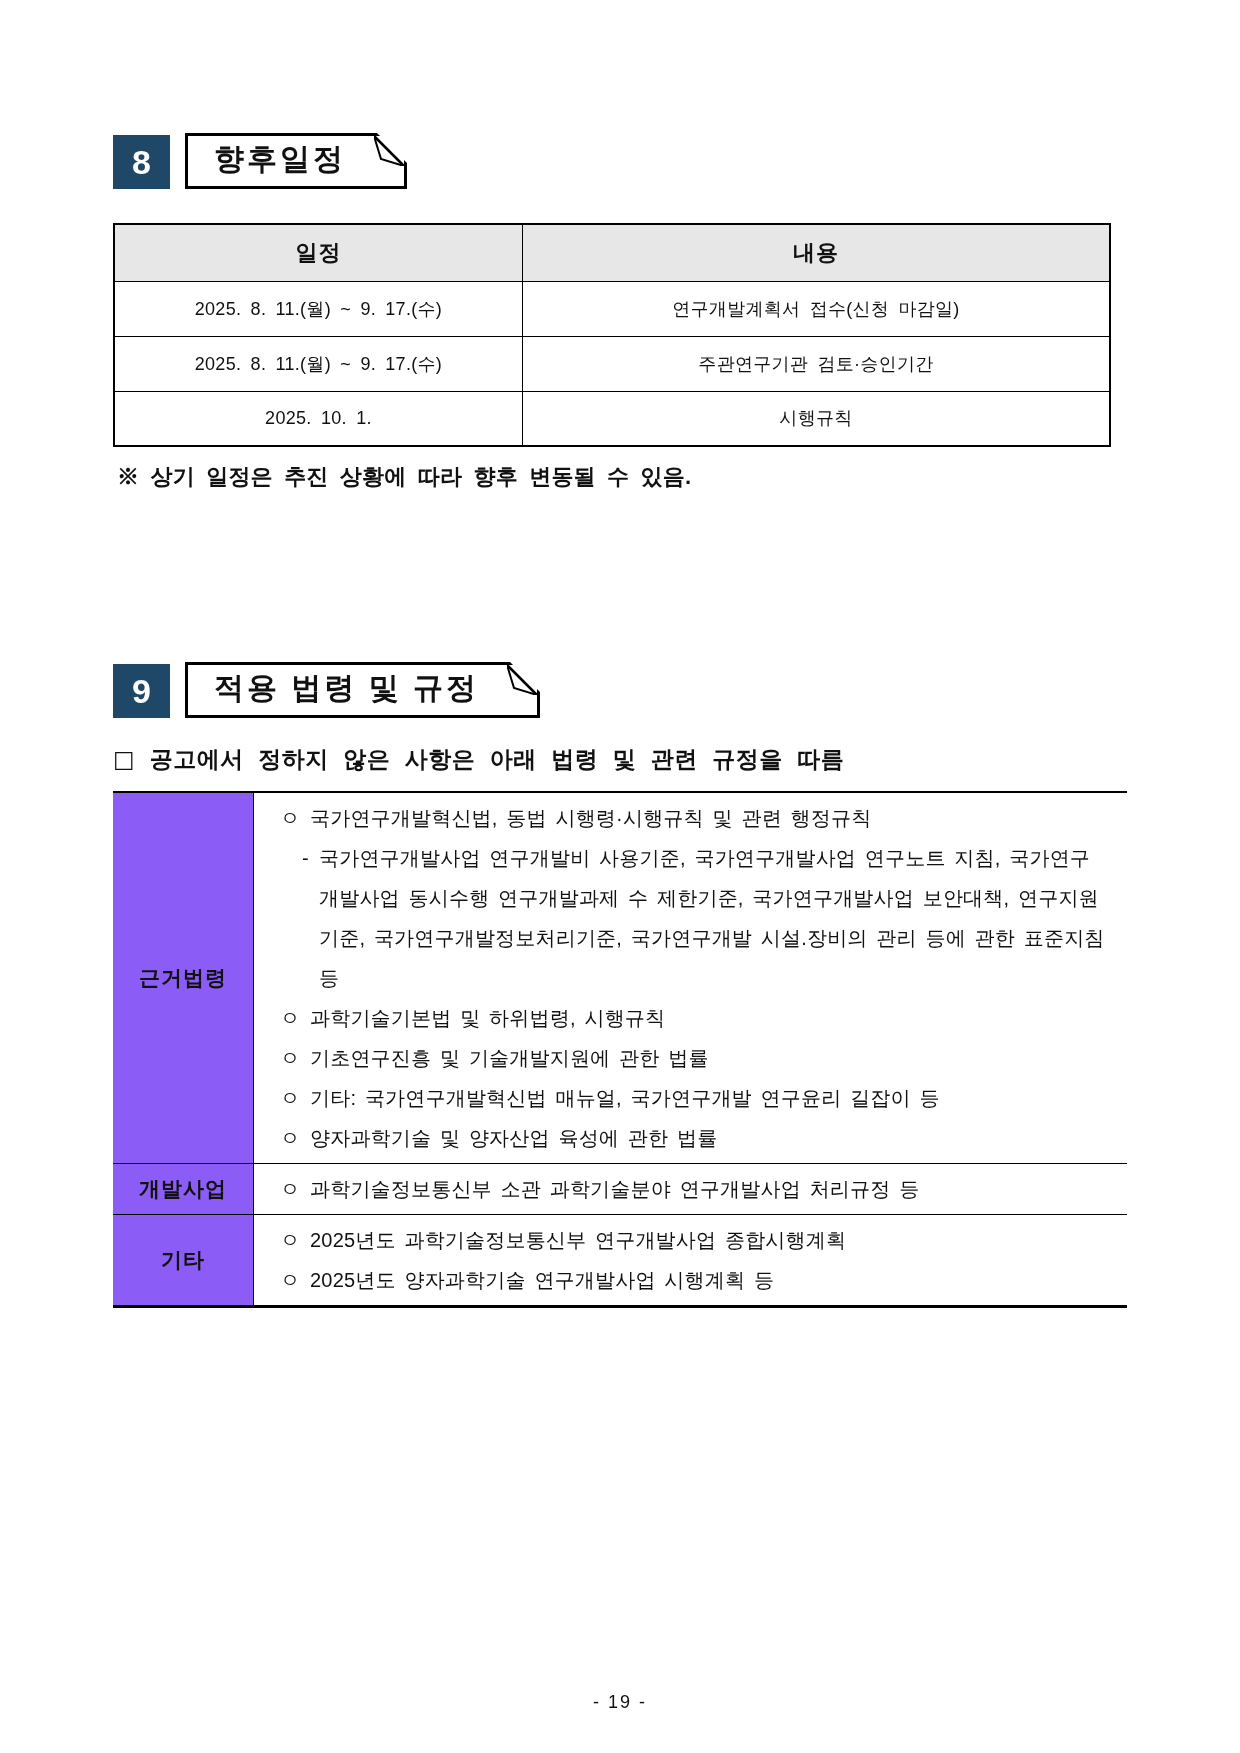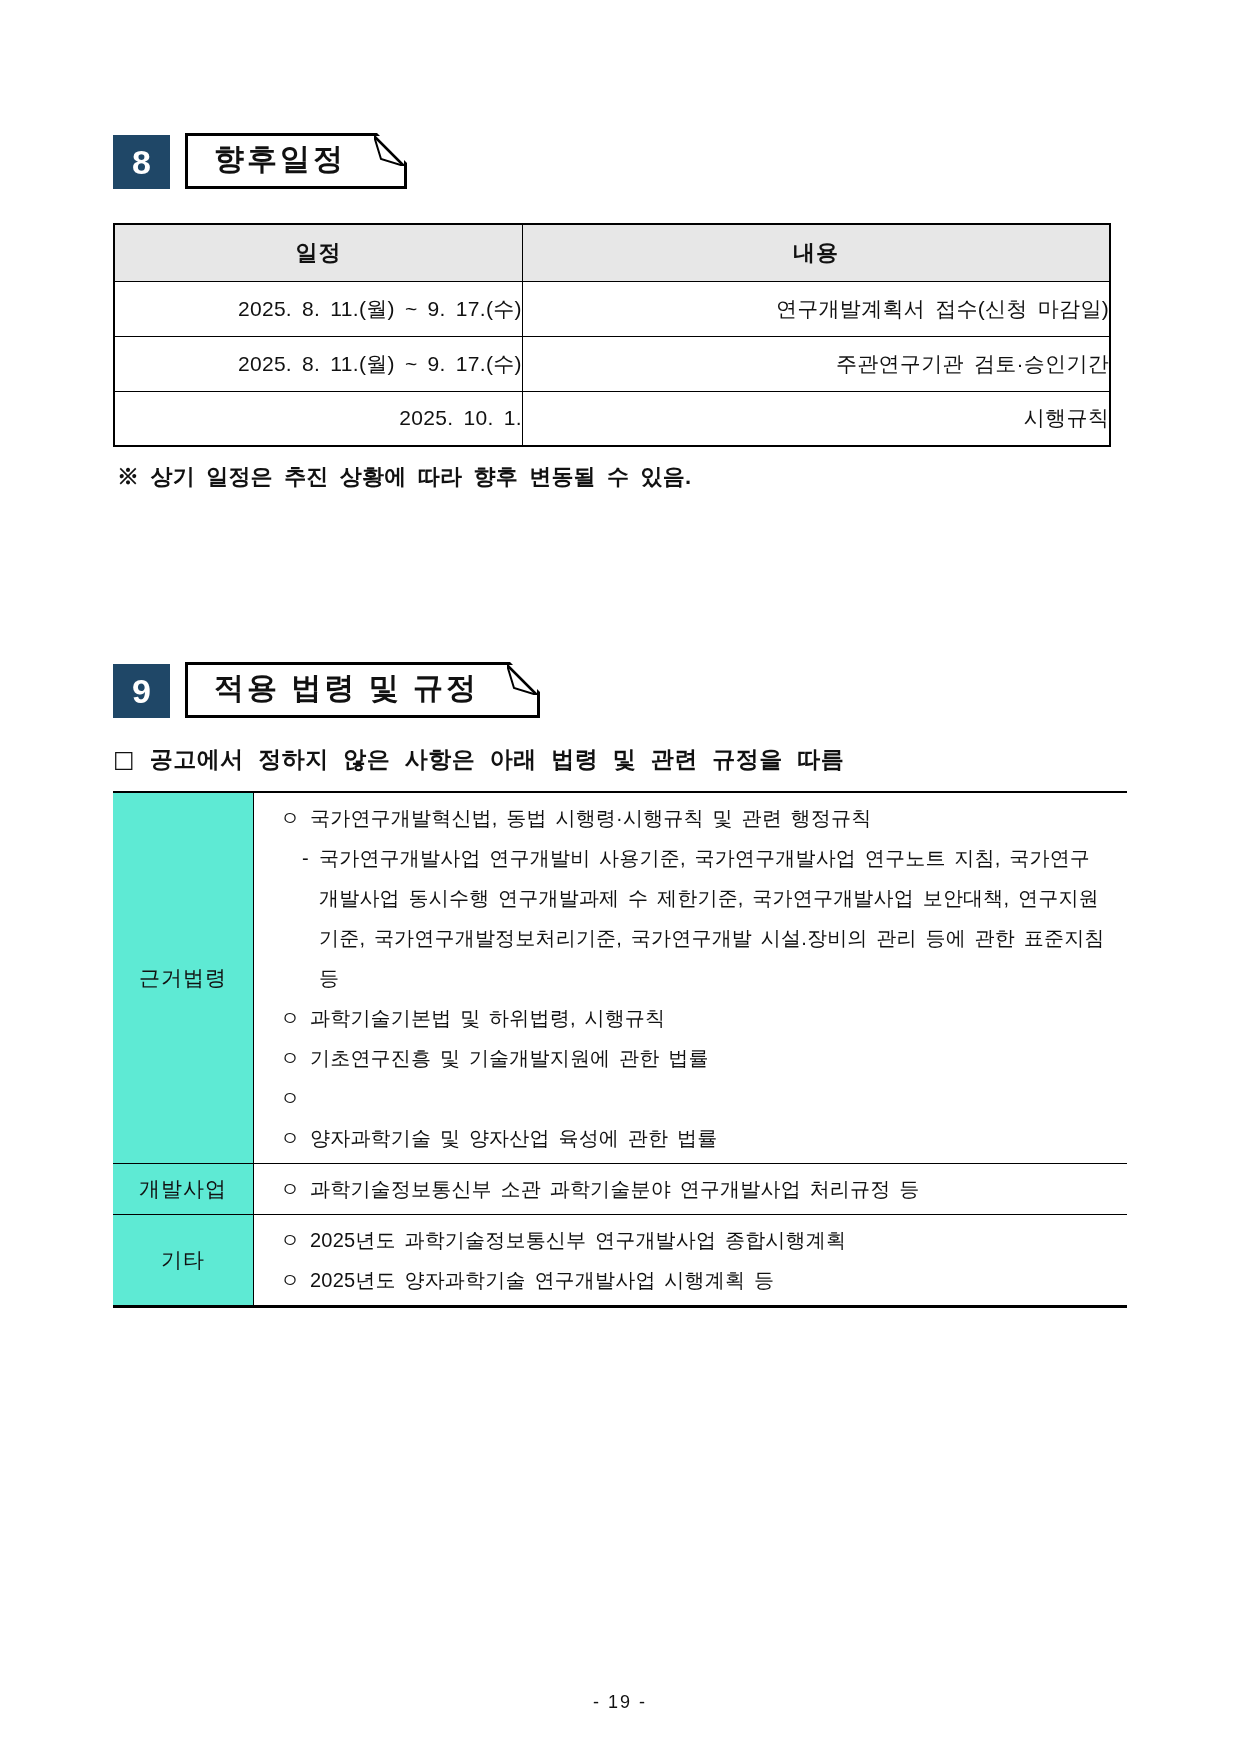--- a/index.html
+++ b/index.html
@@ -27,39 +27,39 @@
   .fold-svg { position:absolute; top:0; right:0; }
   
   table.sched { border-collapse:collapse; table-layout:fixed; width:998px; margin-top:34px; }
   table.sched th, table.sched td { border:1px solid #000; }
   table.sched { border:2px solid #000; }
   table.sched th {
     background:#e7e7e7; height:57px; font-size:22px; font-weight:bold;
     text-align:center; letter-spacing:1px;
   }
   table.sched td {
-    height:55px; font-size:21px; text-align:right;
+    height:55px; font-size:18px; text-align:center;
     word-spacing:4px; letter-spacing:0.3px;
   }
   .col-schedule { width:41%; }
   .note { margin-top:15px; margin-left:4px; font-size:22px; word-spacing:5px; letter-spacing:0.2px;font-weight:bold; }
   
   .second-header { margin-top:170px; }
   .intro {
     margin-top:26px; font-size:23px; font-weight:bold;
     font-family:"DejaVu Serif", serif; word-spacing:6px; letter-spacing:0.5px;
   }
   
   .laws { width:1014px; margin-top:16px; border-top:2px solid #000; border-bottom:3px solid #000; }
   .lrow { display:flex; border-top:1px solid #000; }
   .lrow:first-child { border-top:none; }
   .llabel {
-    width:141px; flex:0 0 141px; background:#5eead4; border-right:1.5px solid #000;
+    width:141px; flex:0 0 141px; background:#8b5cf6; border-right:1.5px solid #000;
     display:flex; align-items:center; justify-content:center;
-    font-size:21px; font-weight:normal; letter-spacing:1px;
+    font-size:21px; font-weight:bold; letter-spacing:1px;
   }
   .lcontent { flex:1; padding:5px 10px 5px 26px; }
   .item { display:flex; line-height:40px; font-size:20px; letter-spacing:0.2px; word-spacing:3px; }
   .item .bullet { flex:0 0 30px; }
   .item.dash { margin-left:22px; }
   .item.dash .bullet { flex:0 0 17px; }
   .footer {
     position:absolute; left:0; bottom:40px; width:1240px;
     text-align:center; font-size:18px; letter-spacing:2px;
   }
@@ -137,20 +137,21 @@
           <div class="item circle">
             <span class="bullet">ㅇ</span>
             <span class="itext">과학기술기본법 및 하위법령, 시행규칙</span>
           </div>
           <div class="item circle">
             <span class="bullet">ㅇ</span>
             <span class="itext">기초연구진흥 및 기술개발지원에 관한 법률</span>
           </div>
           <div class="item circle">
             <span class="bullet">ㅇ</span>
+            <span class="itext">기타: 국가연구개발혁신법 매뉴얼, 국가연구개발 연구윤리 길잡이 등</span>
           </div>
           <div class="item circle">
             <span class="bullet">ㅇ</span>
             <span class="itext">양자과학기술 및 양자산업 육성에 관한 법률</span>
           </div>
         </div>
       </div>
       <div class="lrow">
         <div class="llabel">개발사업</div>
         <div class="lcontent">

